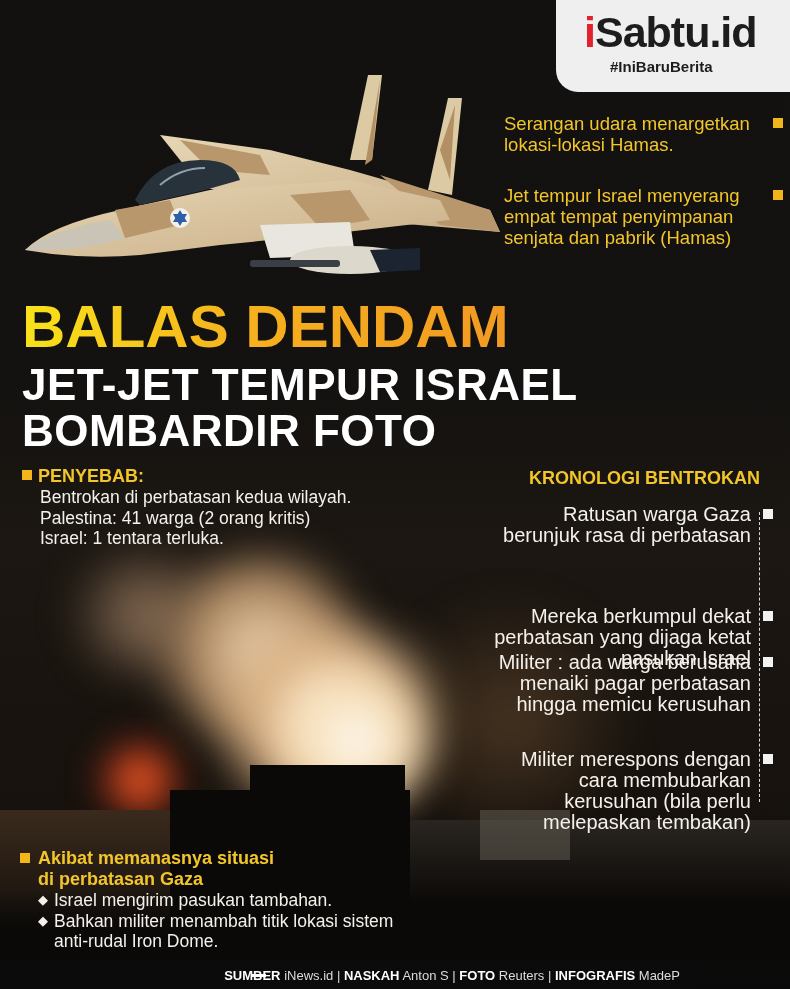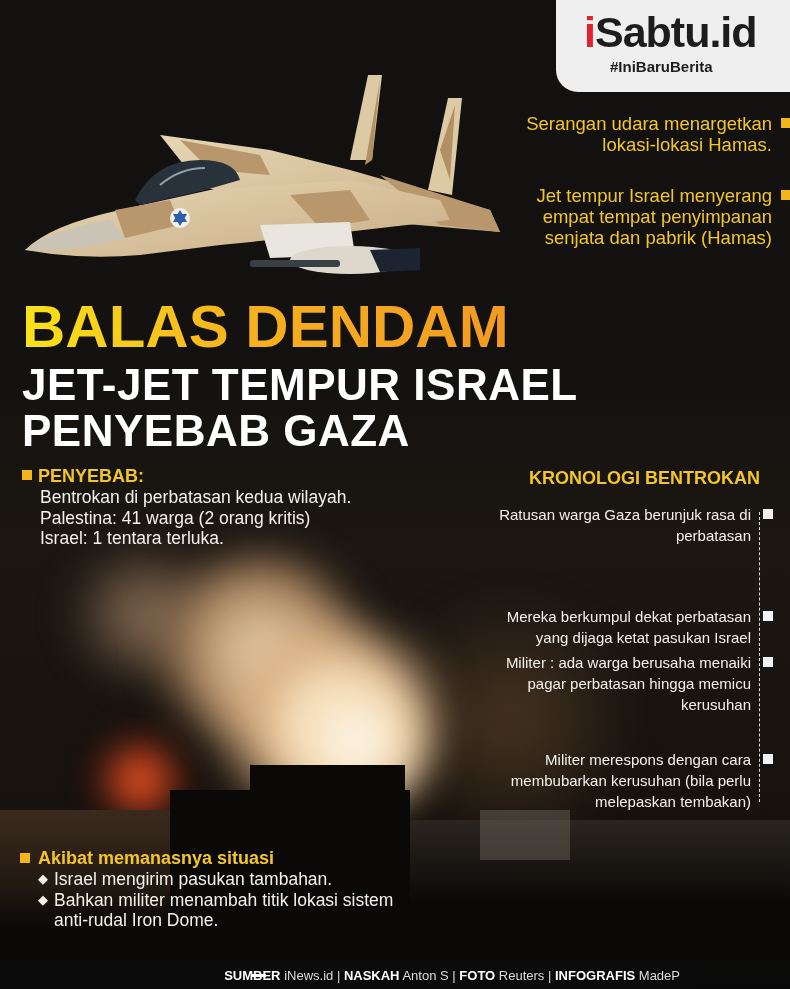--- a/index.html
+++ b/index.html
@@ -36,39 +36,39 @@
   .logo-main .i { color: #e3212d; }
   .logo-tag { position: absolute; left: 54px; top: 58px; font-size: 15px; font-weight: bold; color: #1d1d1d; }
 
   .sq { display: inline-block; width: 10px; height: 10px; background: #f2b51a; }
   .sq-w { background: #f2f2f2; }
 
   .intro { position: absolute; left: 20px; top: 28px; width: 520px; font-size: 18.5px; line-height: 21px; color: #f2c62a; }
   .intro .sq { position: absolute; left: 0; top: 5px; }
   .intro p { margin-left: 17px; }
 
-  .rnote { position: absolute; right: 18px; width: 260px; text-align: right; font-size: 18.5px; line-height: 21px; color: #f2c62a; }
+  .rnote { position: absolute; right: 26px; width: 260px; font-size: 18.5px; line-height: 21px; color: #f2c62a; }
   .rnote .sq { position: absolute; right: -19px; top: 5px; }
   .rn1 { top: 113px; }
   .rn2 { top: 185px; }
 
   .title-1 { position: absolute; left: 22px; top: 296px; font-size: 60px; font-weight: bold; letter-spacing: 0px;
     color: #f6b41c; background: linear-gradient(90deg, #f8e21a 0%, #f6b21e 45%, #f29a22 100%);
     -webkit-background-clip: text; background-clip: text; -webkit-text-fill-color: transparent; line-height: 62px; }
   .title-2 { position: absolute; left: 22px; top: 362px; font-size: 44px; font-weight: bold; line-height: 46px; color: #fff; letter-spacing: 0.5px; }
 
   .cause { position: absolute; left: 22px; top: 466px; width: 420px; }
   .cause-head { font-size: 18px; font-weight: bold; color: #f2c62a; line-height: 21px; }
   .cause-head .sq { margin-right: 6px; vertical-align: 2px; }
   .cause-line { margin-left: 18px; font-size: 17.5px; line-height: 20.5px; color: #f4f0ea; }
 
   .kron { position: absolute; left: 490px; top: 468px; width: 290px; }
   .kron-title { position: absolute; right: 20px; top: 0; font-size: 18px; font-weight: bold; color: #f2c62a; white-space: nowrap; }
   .kron-line { position: absolute; left: 269px; top: 44px; height: 290px; border-left: 1.5px dashed #d8d8d8; }
-  .kron-item { position: absolute; right: 29px; width: 270px; text-align: right; font-size: 15px; line-height: 21px; color: #f4f0ea; }
+  .kron-item { position: absolute; right: 29px; width: 270px; text-align: right; font-size: 20px; line-height: 21px; color: #f4f0ea; }
   .kron-item .sq { position: absolute; right: -22px; top: 5px; width: 10px; height: 10px; }
 
   .effect { position: absolute; left: 20px; top: 848px; width: 380px; }
   .effect-head { font-size: 18px; font-weight: bold; color: #f2c62a; line-height: 21px; }
   .effect-head .sq { position: absolute; left: 0; top: 5px; }
   .effect-head span.t { display: block; margin-left: 18px; }
   .effect-item { position: relative; margin-left: 18px; padding-left: 16px; font-size: 17.5px; line-height: 20.5px; color: #f4f0ea; }
   .effect-item .dm { position: absolute; left: 0; top: 0; font-size: 13px; }
 
   .footer { position: absolute; left: 0; top: 962px; width: 694px; height: 27px; background: #0b0b0b; }
@@ -142,21 +142,21 @@
     <span class="sq"></span>
   </div>
   <div class="rnote rn2">
     <span>Jet tempur Israel menyerang empat tempat penyimpanan senjata dan pabrik (Hamas)</span>
     <span class="sq"></span>
   </div>
 
   <div class="title-1">BALAS DENDAM</div>
   <div class="title-2">
     <div>JET-JET TEMPUR ISRAEL</div>
-    <div>PENYEBAB GAZA</div>
+    <div>BOMBARDIR FOTO</div>
   </div>
 
   <div class="cause">
     <div class="cause-head"><span class="sq"></span><span>PENYEBAB:</span></div>
     <div class="cause-line">Bentrokan di perbatasan kedua wilayah.</div>
     <div class="cause-line">Palestina: 41 warga (2 orang kritis)</div>
     <div class="cause-line">Israel: 1 tentara terluka.</div>
   </div>
 
   <div class="kron">
@@ -177,20 +177,21 @@
     <div class="kron-item" style="top:281px;">
       <span>Militer merespons dengan cara membubarkan kerusuhan (bila perlu melepaskan tembakan)</span>
       <span class="sq sq-w"></span>
     </div>
   </div>
 
   <div class="effect">
     <div class="effect-head">
       <span class="sq"></span>
       <span class="t">Akibat memanasnya situasi</span>
+      <span class="t">di perbatasan Gaza</span>
     </div>
     <div class="effect-item">
       <span class="dm">◆</span>
       <span>Israel mengirim pasukan tambahan.</span>
     </div>
     <div class="effect-item">
       <span class="dm">◆</span>
       <span>Bahkan militer menambah titik lokasi sistem anti-rudal Iron Dome.</span>
     </div>
   </div>

